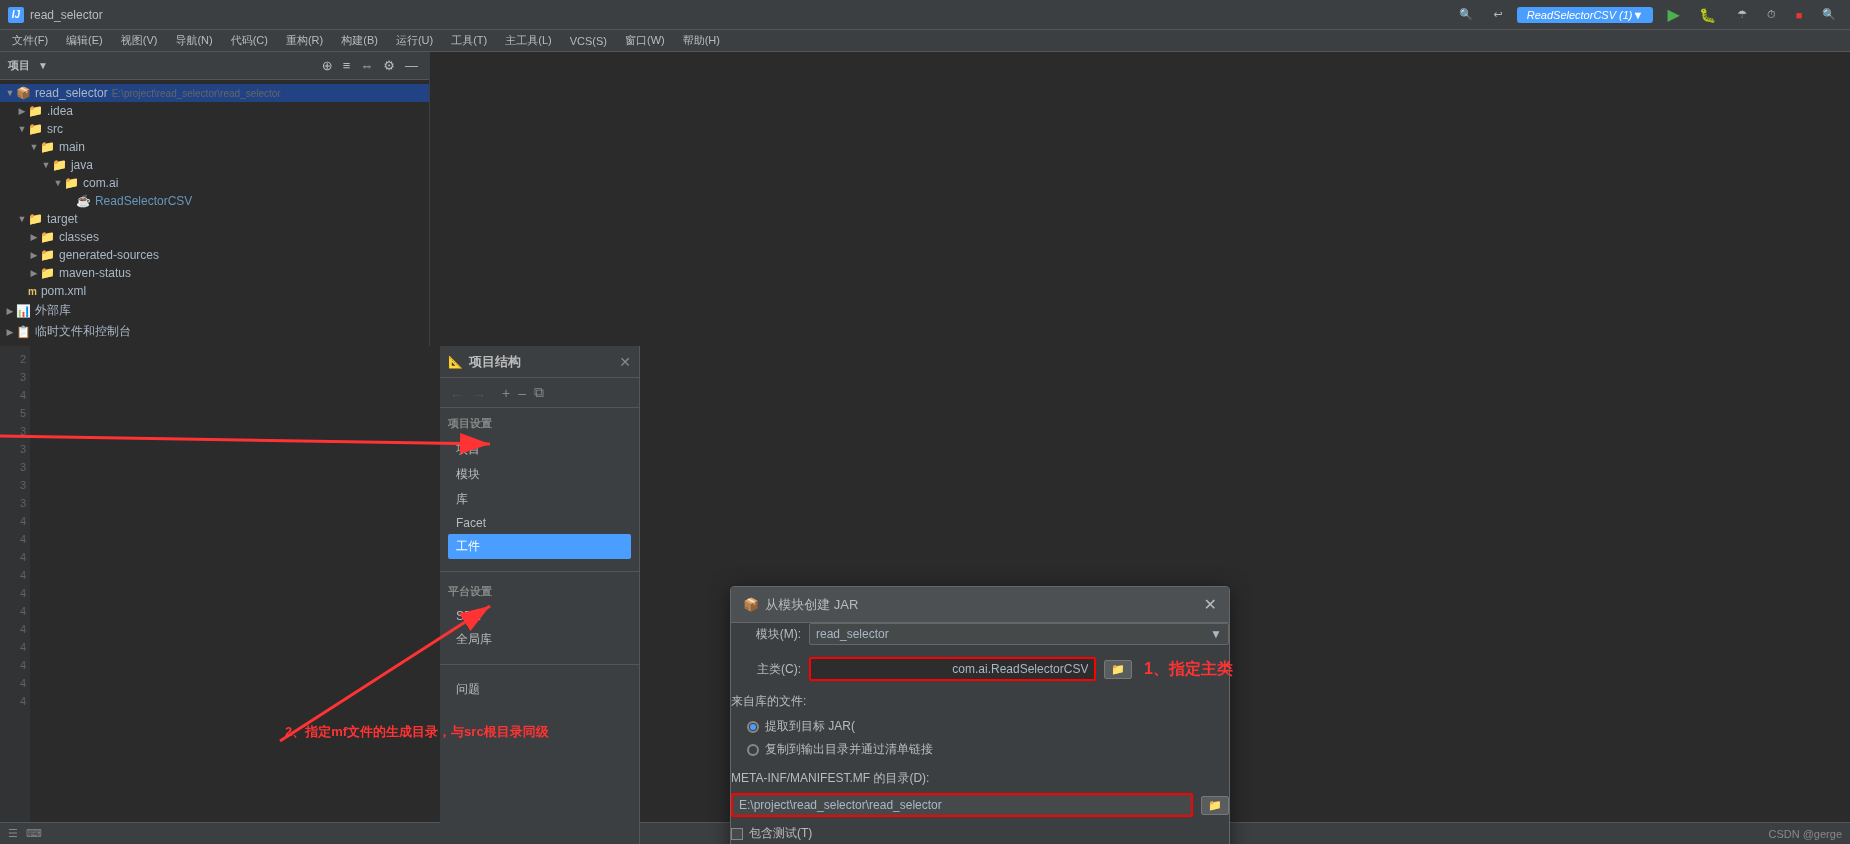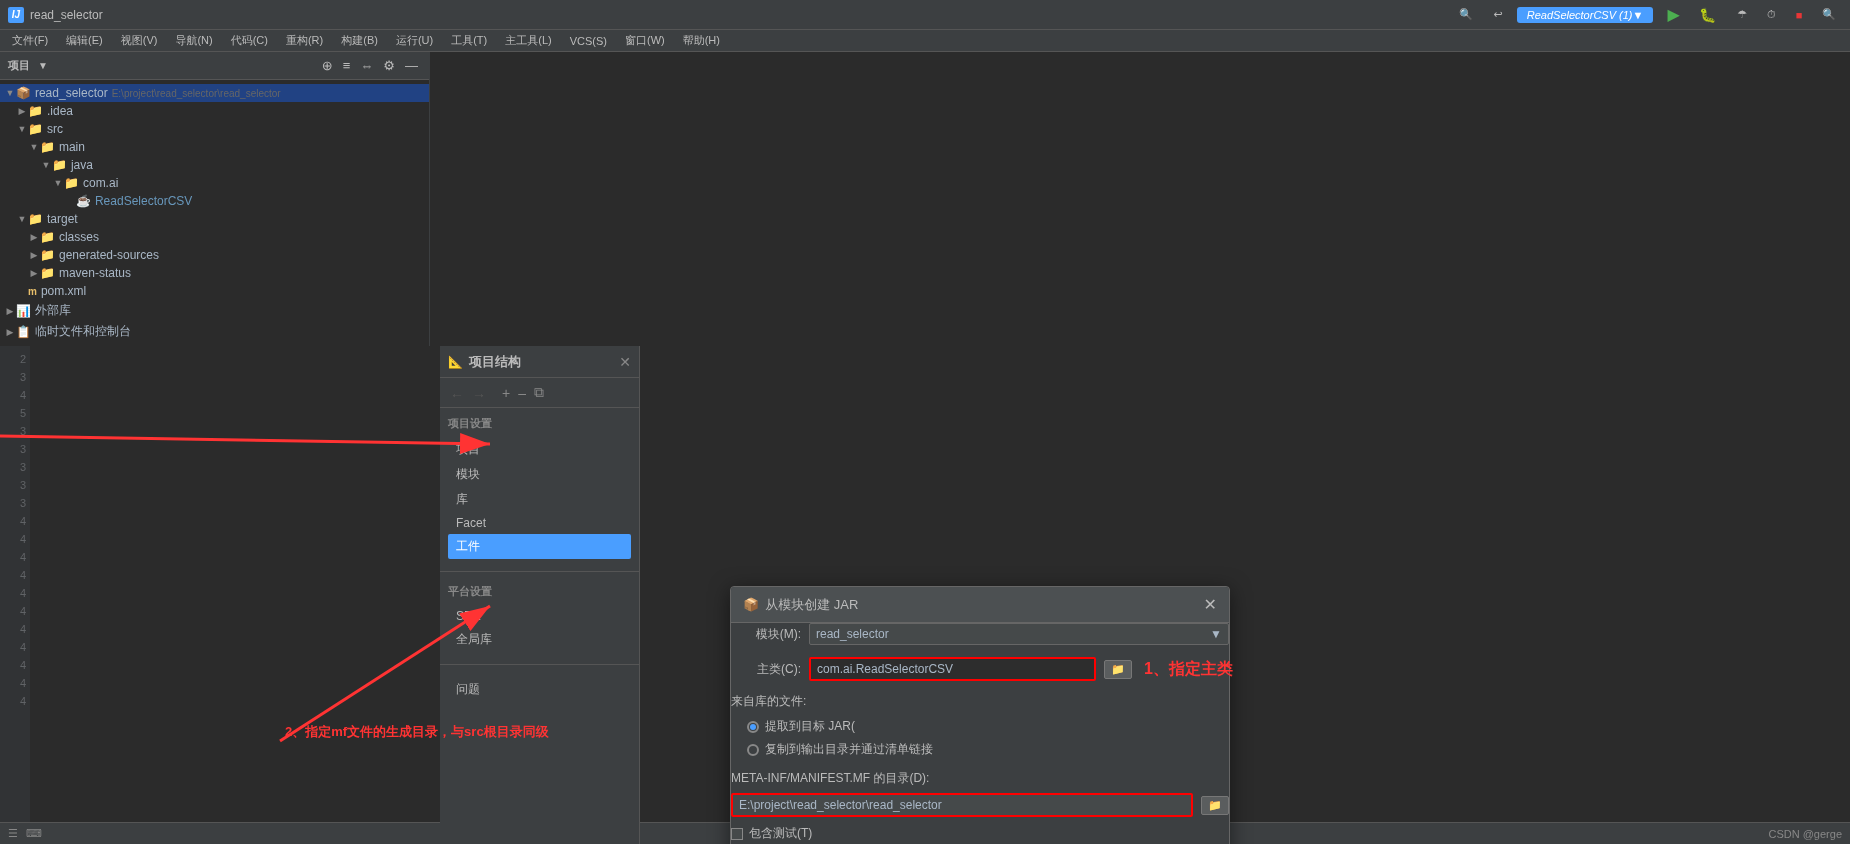--- a/index.html
+++ b/index.html
@@ -302,20 +302,21 @@
       border: 1px solid #666;
       color: #a9b7c6;
       padding: 3px 6px;
       font-size: 12px;
       border-radius: 2px;
       outline: none;
     }
     .form-input.highlighted {
       border: 2px solid #f00;
       background: #2d2d2d;
+      text-align: right;
     }
     .form-dropdown {
       flex: 1;
       background: #45494a;
       border: 1px solid #666;
       color: #a9b7c6;
       padding: 3px 6px;
       font-size: 12px;
       border-radius: 2px;
       display: flex;

